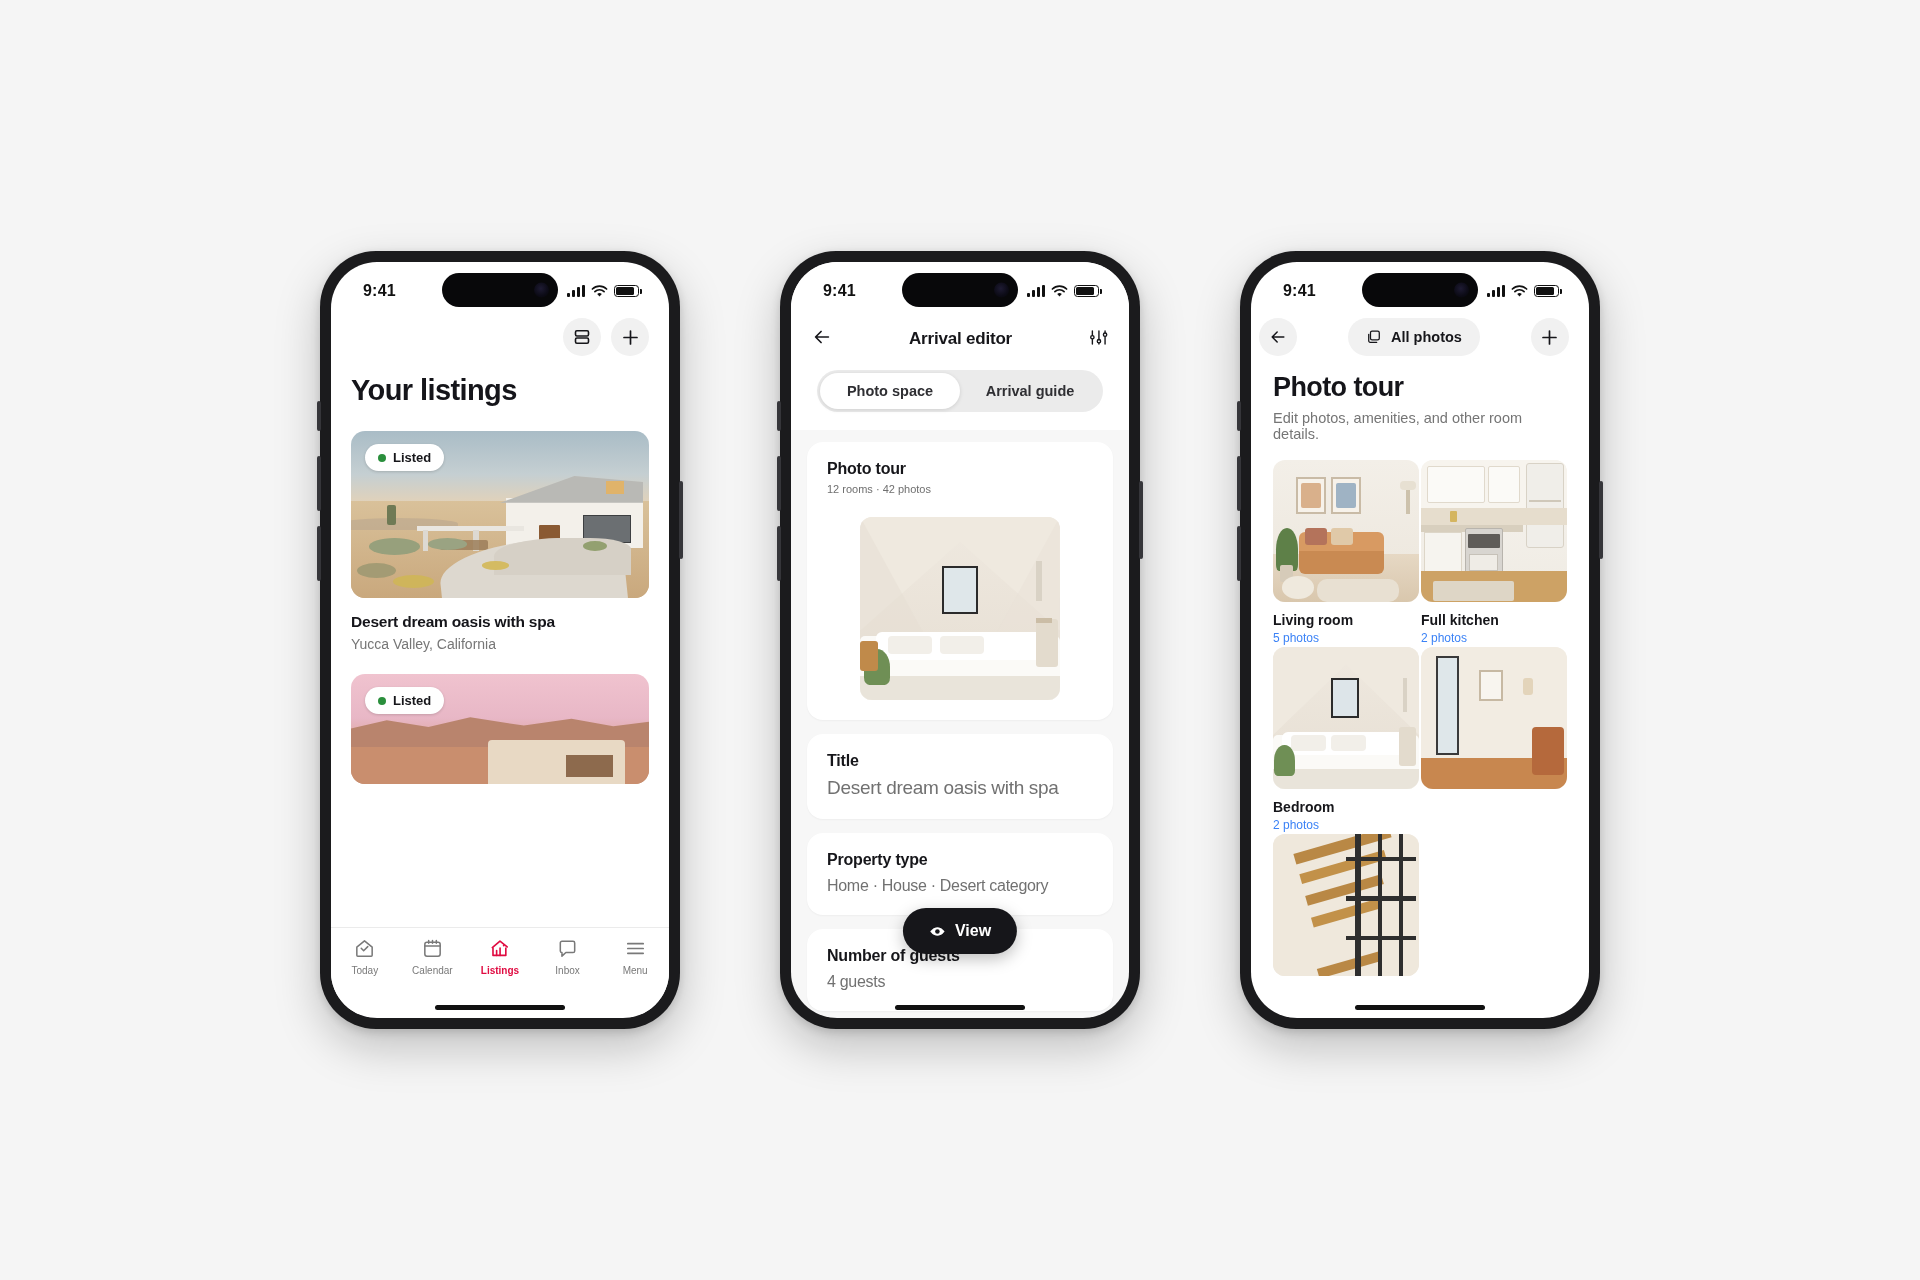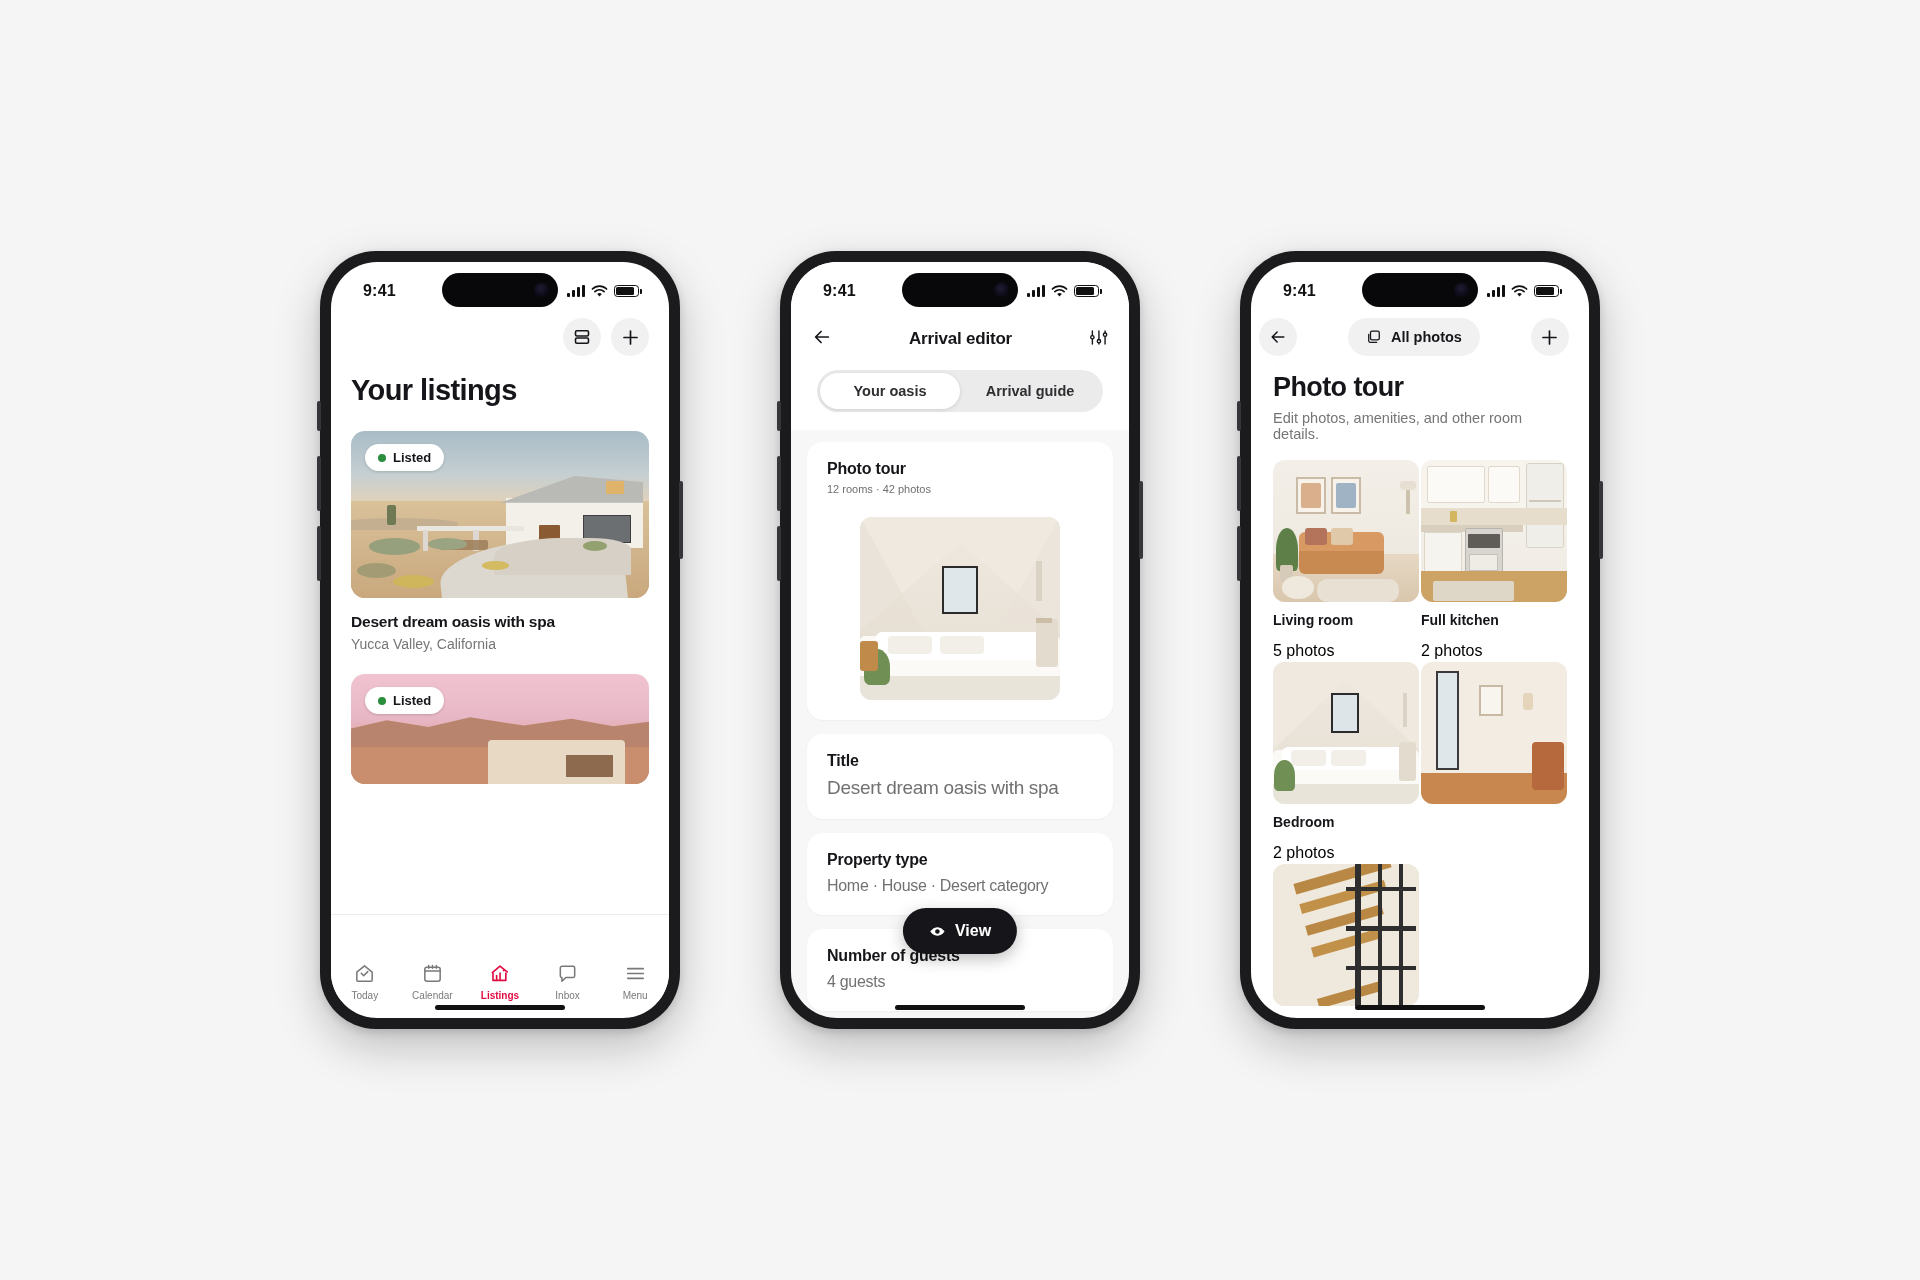--- a/index.html
+++ b/index.html
@@ -110,23 +110,23 @@
   .dot-green { width: 8px; height: 8px; border-radius: 50%; background: #2a8f3c; }
   .listing-name { font-size: 15.5px; font-weight: 700; color: #15151a; margin-top: 15px; letter-spacing:-0.2px;}
   .listing-loc { font-size: 14px; color: #767676; margin-top: 5px; }
 
   
   .img-desert { background: linear-gradient(#a9bcc6 0%, #c5cfd2 26%, #e3d2b8 44%, #d8bf9c 60%, #cdae87 100%); }
   .img-pink { background: linear-gradient(#f0c3cf 0%, #e8b7c6 40%, #d9a08f 70%, #c08a6e 100%); }
 
   
   .tabbar {
-    position: absolute; bottom: 17px; left: 0; right: 0; height: 87px;
+    position: absolute; bottom: 4px; left: 0; right: 0; height: 87px;
     background: #fff; border-top: 1px solid #ebebeb;
-    display: flex; align-items: flex-end; padding-top: 9px; z-index: 8;
+    display: flex; align-items: flex-start; padding-top: 9px; z-index: 8;
   }
   .tab { flex: 1; display: flex; flex-direction: column; align-items: center; gap: 5px; }
   .tab .lbl { font-size: 10px; color: #797979; }
   .tab.active .lbl { color: #e00b41; font-weight: 700; }
 
   
   .p2-screen { background: #f7f7f7; }
   .nav {
     display: flex; align-items: center; justify-content: space-between;
     padding: 6px 20px 0 20px; height: 44px; background: #fff;
@@ -162,21 +162,21 @@
   .pill-btn {
     background: #f1f1f1; border-radius: 22px; height: 38px;
     display: flex; align-items: center; gap: 9px; padding: 0 18px;
     font-size: 14.5px; font-weight: 700; color: #16161a;
   }
   .p3-title { font-size: 27px; font-weight: 700; color: #15151a; padding: 16px 22px 0 22px; letter-spacing:-0.6px;}
   .p3-sub { font-size: 14.5px; color: #757575; padding: 7px 22px 0 22px; }
   .grid { display: grid; grid-template-columns: 1fr 1fr; gap: 2px; padding: 18px 22px 0 22px; }
   .tile .th { width: 100%; height: 142px; border-radius: 12px; overflow: hidden; position: relative; }
   .tile .tn { font-size: 14px; font-weight: 700; color: #16161a; margin-top: 10px; }
-  .tile .tc { font-size: 16px; color: #000000; margin-top: 14px; }
+  .tile .tc { font-size: 12px; color: #3b82f6; margin-top: 3px; }
 
   
   .sc { position: absolute; inset: 0; }
   .fl { position: absolute; }
 
   
   .rm-wall { background: linear-gradient(#f3efe8, #ece6dc); }
   .rm-floor { position:absolute; left:0; right:0; bottom:0; height:34%;
               background: linear-gradient(#e6d8c4, #d9c7ad); }
   
@@ -380,21 +380,21 @@
             <path d="M5 4.5v5M5 14v5.5M12.5 4.5v10M12.5 18v1.5M19.5 4.5v2M19.5 11v8.5" stroke="#16161a" stroke-width="1.6" stroke-linecap="round"></path>
             <circle cx="5" cy="11.7" r="1.9" stroke="#16161a" stroke-width="1.6" fill="none"></circle>
             <circle cx="12.5" cy="16.2" r="1.9" stroke="#16161a" stroke-width="1.6" fill="none"></circle>
             <circle cx="19.5" cy="8.8" r="1.9" stroke="#16161a" stroke-width="1.6" fill="none"></circle>
           </svg>
         </div>
       </div>
 
       <div class="seg-wrap">
         <div class="segmented">
-          <div class="seg on">Your oasis</div>
+          <div class="seg on">Photo space</div>
           <div class="seg">Arrival guide</div>
         </div>
       </div>
 
       <div class="cards">
 
         <div class="card">
           <div class="card-h">Photo tour</div>
           <div class="card-sub">12 rooms · 42 photos</div>
           <div class="card-hero bd-wall">

